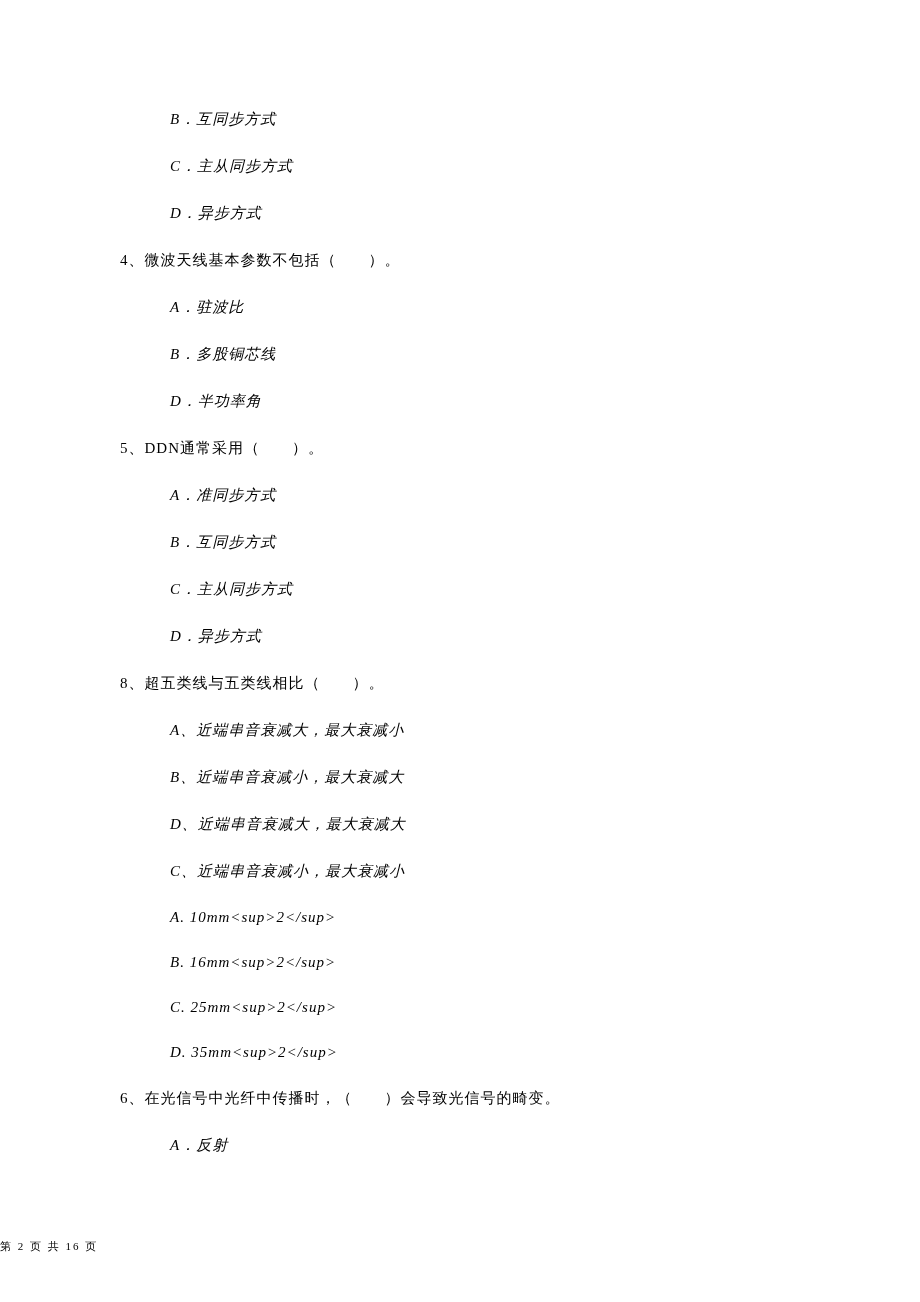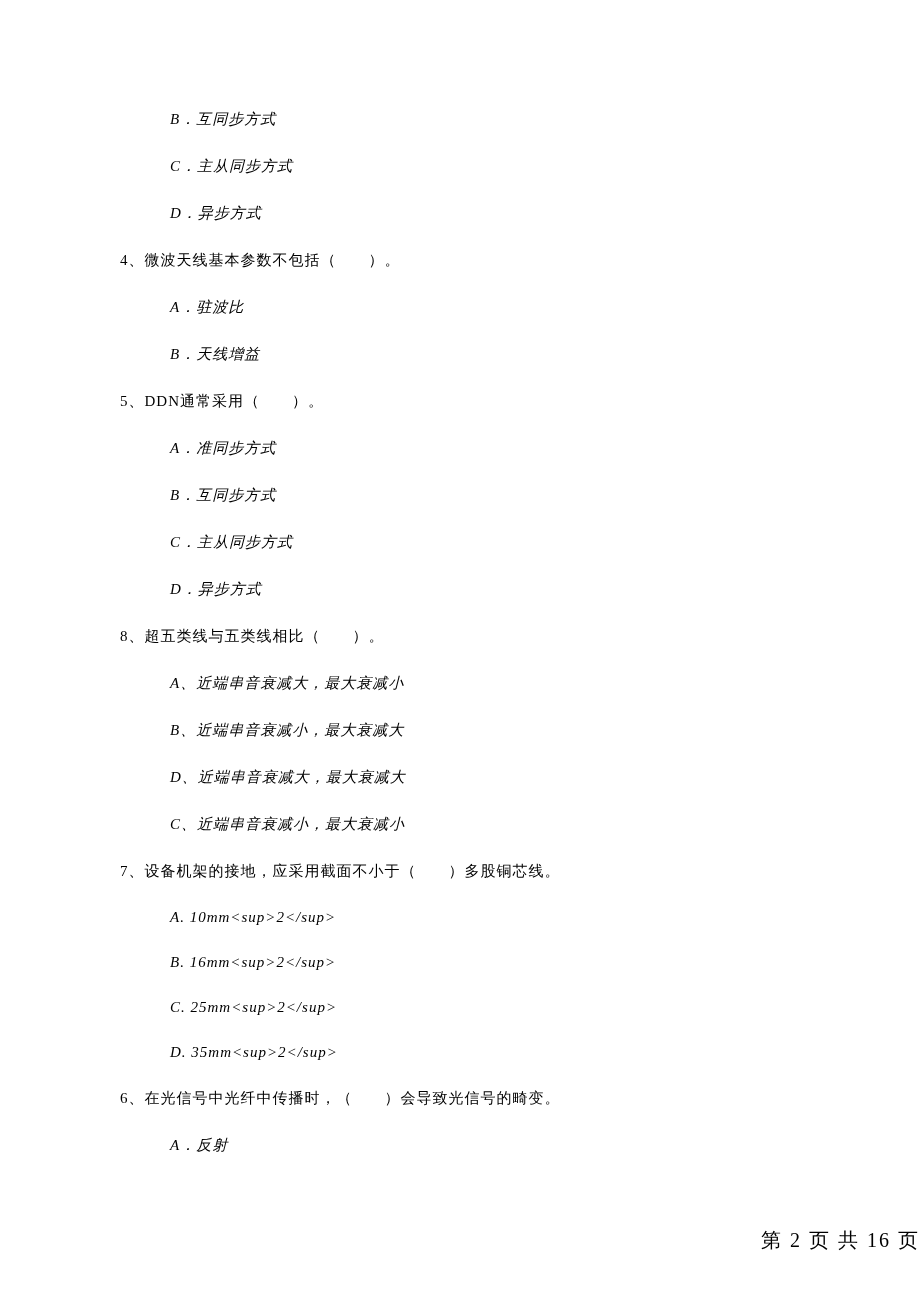--- a/index.html
+++ b/index.html
@@ -23,51 +23,51 @@
   }
   .question {
     margin: 3px 0 28px 0;
     letter-spacing: 1px;
   }
   .footer {
     position: absolute;
     bottom: 48px;
     left: 0;
     width: 920px;
-    text-align: right;
-    font-size: 20px;
+    text-align: left;
+    font-size: 11px;
     letter-spacing: 2px;
   }
 </style>
 </head>
 <body>
 
 <div class="page">
 
   <div class="option">B．互同步方式</div>
   <div class="option">C．主从同步方式</div>
   <div class="option">D．异步方式</div>
 
   <div class="question">4、微波天线基本参数不包括（　　）。</div>
   <div class="option">A．驻波比</div>
-  <div class="option">B．天线增益</div>
+  <div class="option">B．多股铜芯线</div>
+  <div class="option">D．半功率角</div>
 
   <div class="question">5、DDN通常采用（　　）。</div>
   <div class="option">A．准同步方式</div>
   <div class="option">B．互同步方式</div>
   <div class="option">C．主从同步方式</div>
   <div class="option">D．异步方式</div>
 
   <div class="question">8、超五类线与五类线相比（　　）。</div>
   <div class="option">A、近端串音衰减大，最大衰减小</div>
   <div class="option">B、近端串音衰减小，最大衰减大</div>
   <div class="option">D、近端串音衰减大，最大衰减大</div>
   <div class="option">C、近端串音衰减小，最大衰减小</div>
 
-  <div class="question">7、设备机架的接地，应采用截面不小于（　　）多股铜芯线。</div>
   <div class="option">A. 10mm&lt;sup&gt;2&lt;/sup&gt;</div>
   <div class="option">B. 16mm&lt;sup&gt;2&lt;/sup&gt;</div>
   <div class="option">C. 25mm&lt;sup&gt;2&lt;/sup&gt;</div>
   <div class="option">D. 35mm&lt;sup&gt;2&lt;/sup&gt;</div>
 
   <div class="question">6、在光信号中光纤中传播时，（　　）会导致光信号的畸变。</div>
   <div class="option">A．反射</div>
 
 </div>
 

